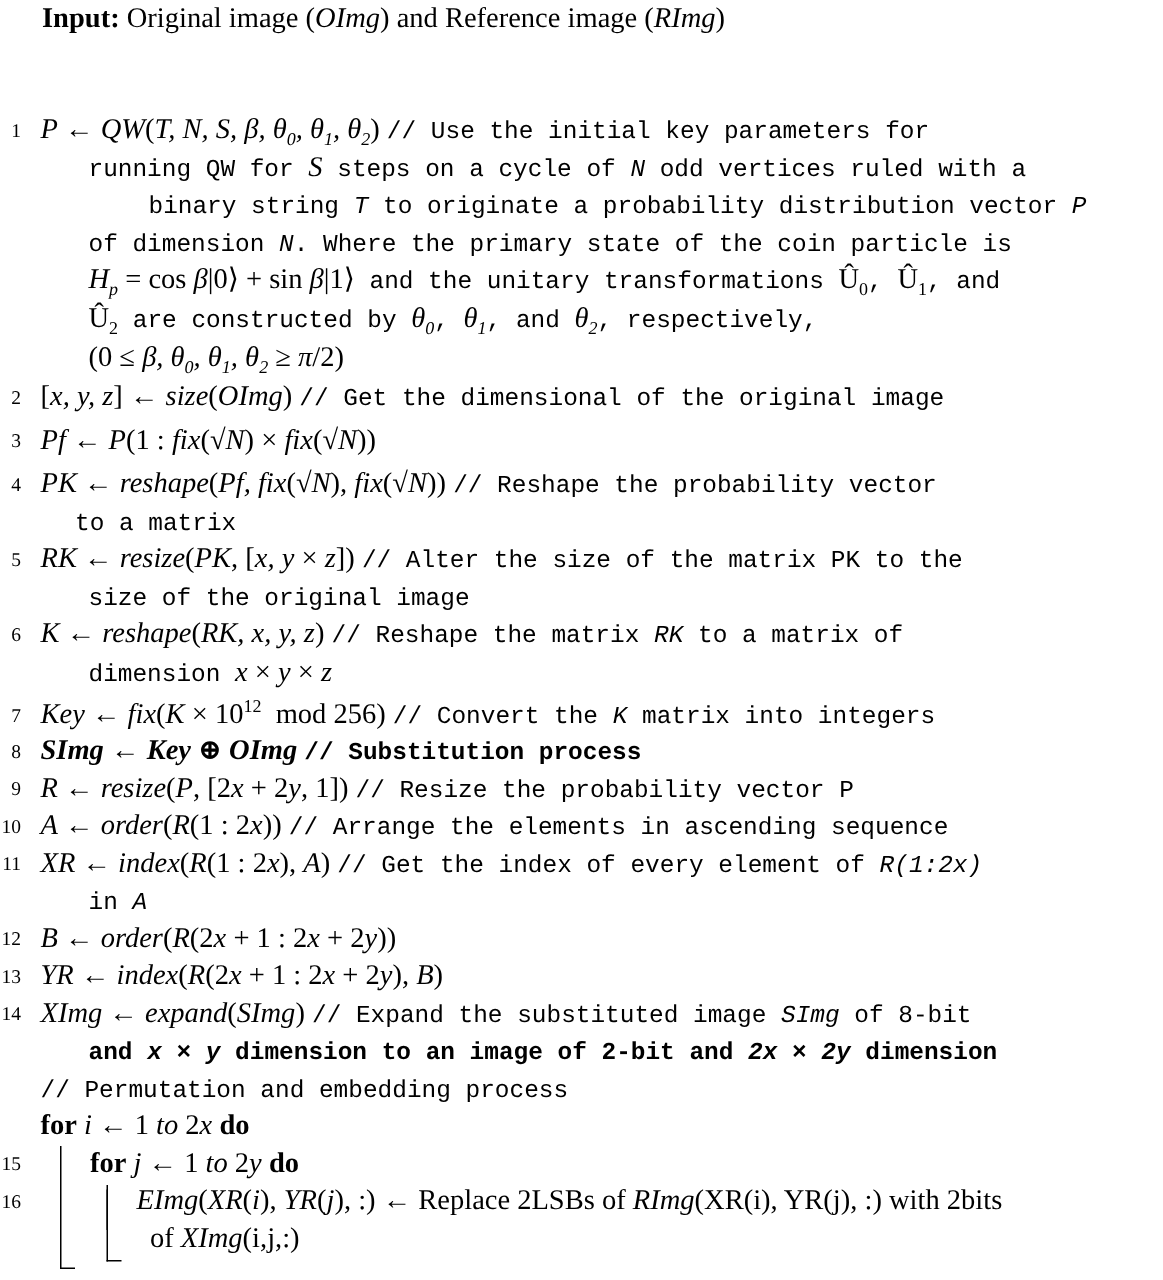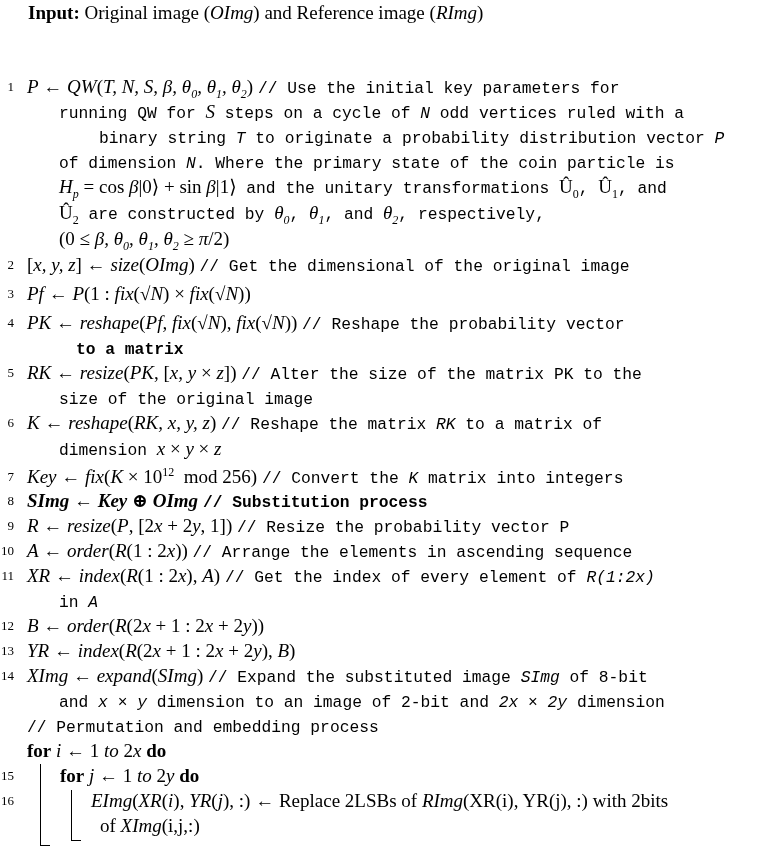--- a/index.html
+++ b/index.html
@@ -63,21 +63,21 @@
   <div class="row" style="top:281px;">
     <span class="num" style="left:-8px;">3</span>
     <span class="code" style="left:27px;"><span class="m">Pf</span><span class="mr"> ← </span><span class="m">P</span><span class="mr">(1 : </span><span class="m">fix</span><span class="mr">(√</span><span class="m">N</span><span class="mr">) × </span><span class="m">fix</span><span class="mr">(√</span><span class="m">N</span><span class="mr">))</span></span>
   </div>
 
   <div class="row" style="top:310px;">
     <span class="num" style="left:-8px;">4</span>
     <span class="code" style="left:27px;"><span class="m">PK</span><span class="mr"> ← </span><span class="m">reshape</span><span class="mr">(</span><span class="m">Pf, fix</span><span class="mr">(√</span><span class="m">N</span><span class="mr">), </span><span class="m">fix</span><span class="mr">(√</span><span class="m">N</span><span class="mr">))</span> <span class="tt">// Reshape the probability vector</span></span>
   </div>
   <div class="row" style="top:335px;">
-    <span class="code" style="left:76px;font-weight:bold;"><span class="tt">to a matrix</span></span>
+    <span class="code" style="left:50px;"><span class="tt">to a matrix</span></span>
   </div>
 
   <div class="row" style="top:360px;">
     <span class="num" style="left:-8px;">5</span>
     <span class="code" style="left:27px;"><span class="m">RK</span><span class="mr"> ← </span><span class="m">resize</span><span class="mr">(</span><span class="m">PK</span><span class="mr">, [</span><span class="m">x, y</span><span class="mr"> × </span><span class="m">z</span><span class="mr">])</span> <span class="tt">// Alter the size of the matrix PK to the</span></span>
   </div>
   <div class="row" style="top:385px;">
     <span class="code" style="left:59px;"><span class="tt">size of the original image</span></span>
   </div>
 
@@ -125,21 +125,21 @@
   <div class="row" style="top:638px;">
     <span class="num" style="left:-8px;">13</span>
     <span class="code" style="left:27px;"><span class="m">YR</span><span class="mr"> ← </span><span class="m">index</span><span class="mr">(</span><span class="m">R</span><span class="mr">(2</span><span class="m">x</span><span class="mr"> + 1 : 2</span><span class="m">x</span><span class="mr"> + 2</span><span class="m">y</span><span class="mr">), </span><span class="m">B</span><span class="mr">)</span></span>
   </div>
 
   <div class="row" style="top:663px;">
     <span class="num" style="left:-8px;">14</span>
     <span class="code" style="left:27px;text-align:center;"><span class="m">XImg</span><span class="mr"> ← </span><span class="m">expand</span><span class="mr">(</span><span class="m">SImg</span><span class="mr">)</span> <span class="tt">// Expand the substituted image </span><span class="tti">SImg</span><span class="tt"> of 8-bit</span></span>
   </div>
   <div class="row" style="top:688px;">
-    <span class="code" style="left:59px;"><span class="tt">and </span><span class="tti">x</span><span class="tt"> × </span><span class="tti">y</span><span class="tt"> dimension to an image of 2-bit and </span><span class="tti">2x</span><span class="tt"> × </span><span class="tti">2y</span><span class="tt"> dimension</span></span>
+    <span class="code" style="left:59px;font-weight:bold;"><span class="tt">and </span><span class="tti">x</span><span class="tt"> × </span><span class="tti">y</span><span class="tt"> dimension to an image of 2-bit and </span><span class="tti">2x</span><span class="tt"> × </span><span class="tti">2y</span><span class="tt"> dimension</span></span>
   </div>
 
   <div class="row" style="top:713px;">
     <span class="code" style="left:27px;"><span class="tt">// Permutation and embedding process</span></span>
   </div>
 
   <div class="row" style="top:738px;">
     <span class="num" style="left:-8px;"></span>
     <span class="code" style="left:27px;"><span class="kw">for</span> <span class="m">i</span><span class="mr"> ← 1 </span><span class="m">to</span><span class="mr"> 2</span><span class="m">x</span> <span class="kw">do</span></span>
   </div>

